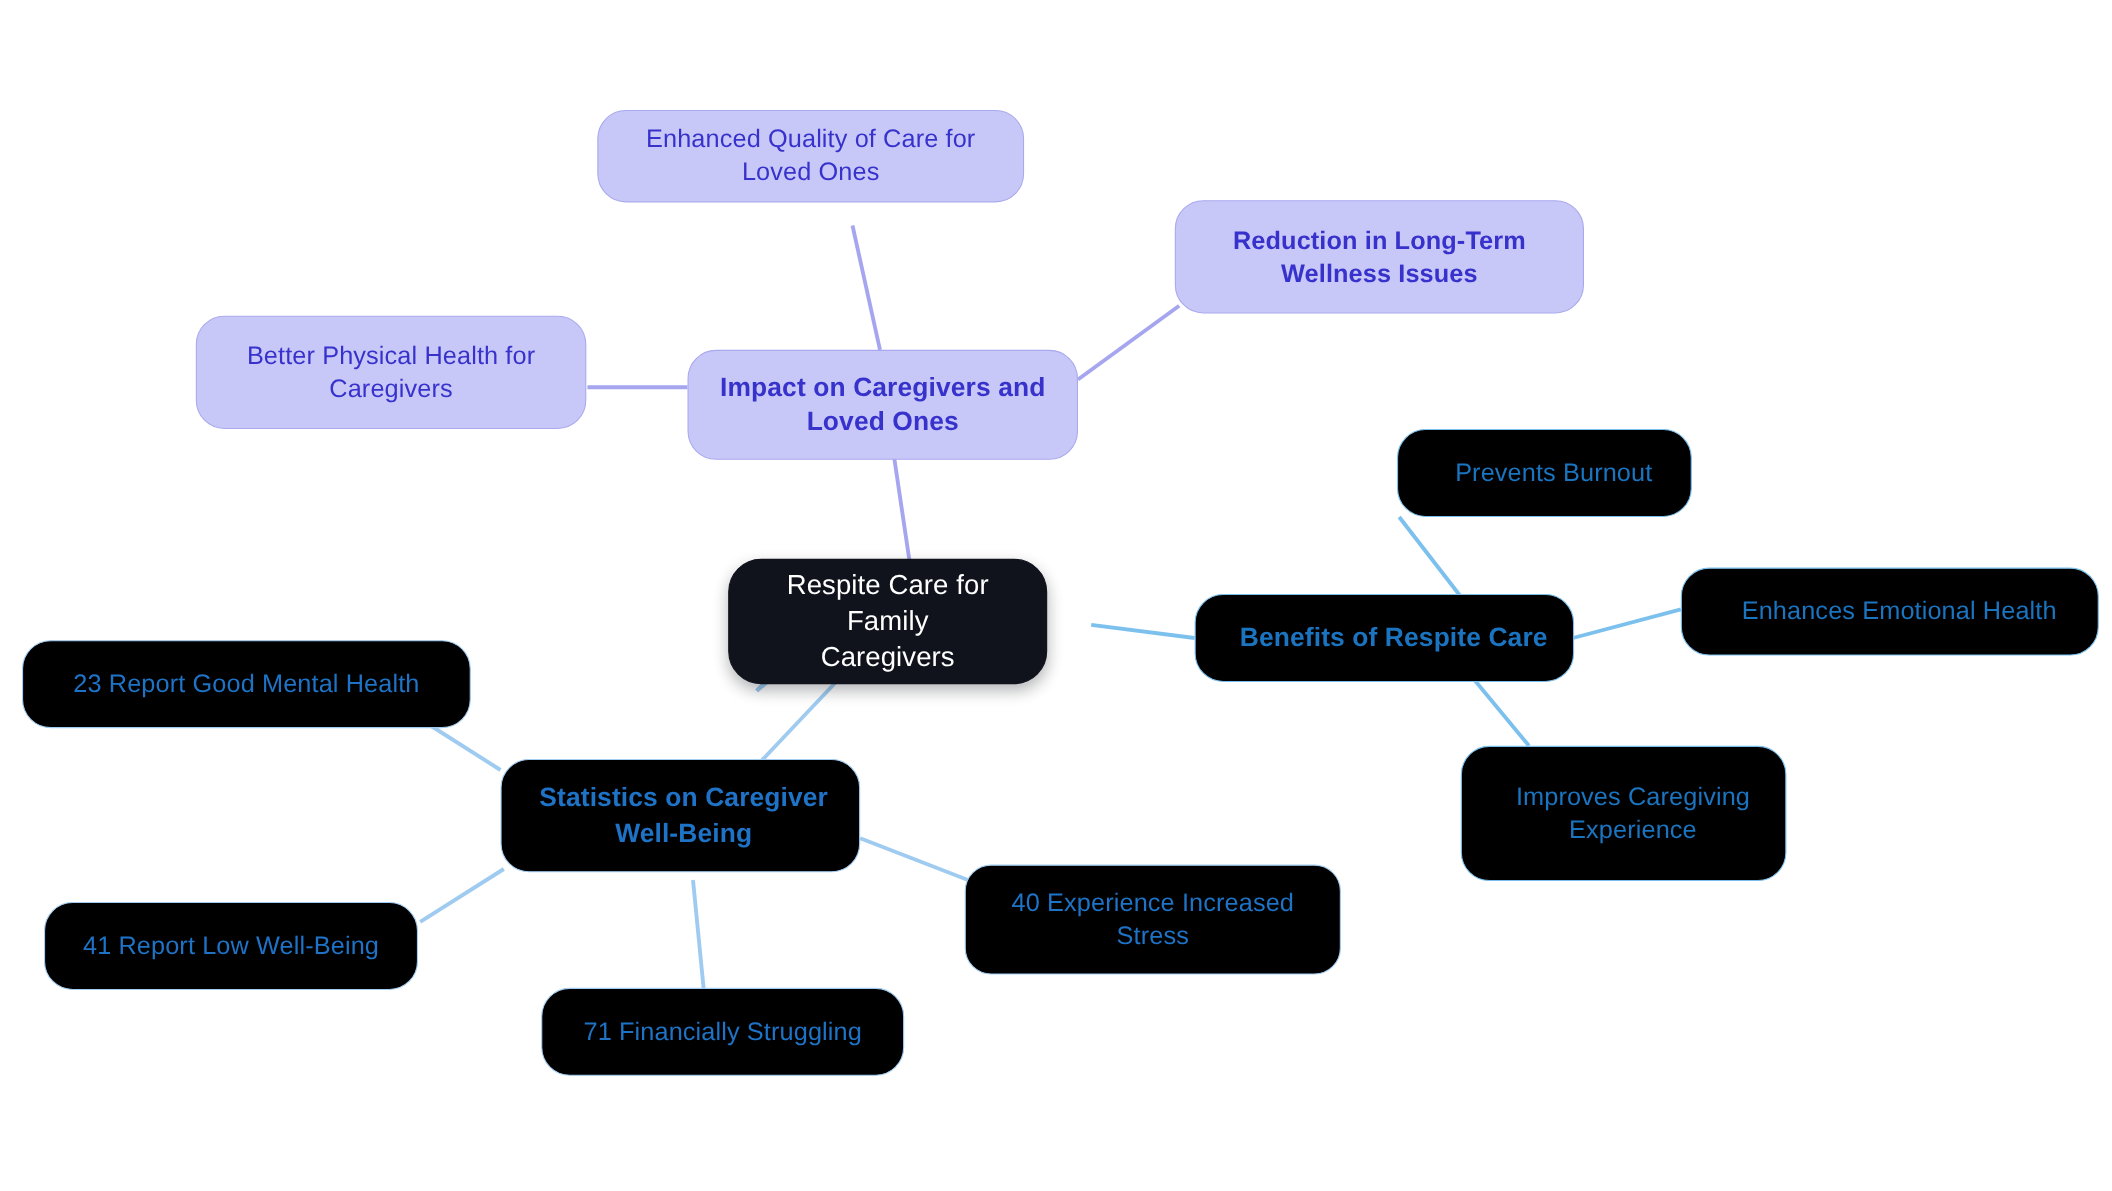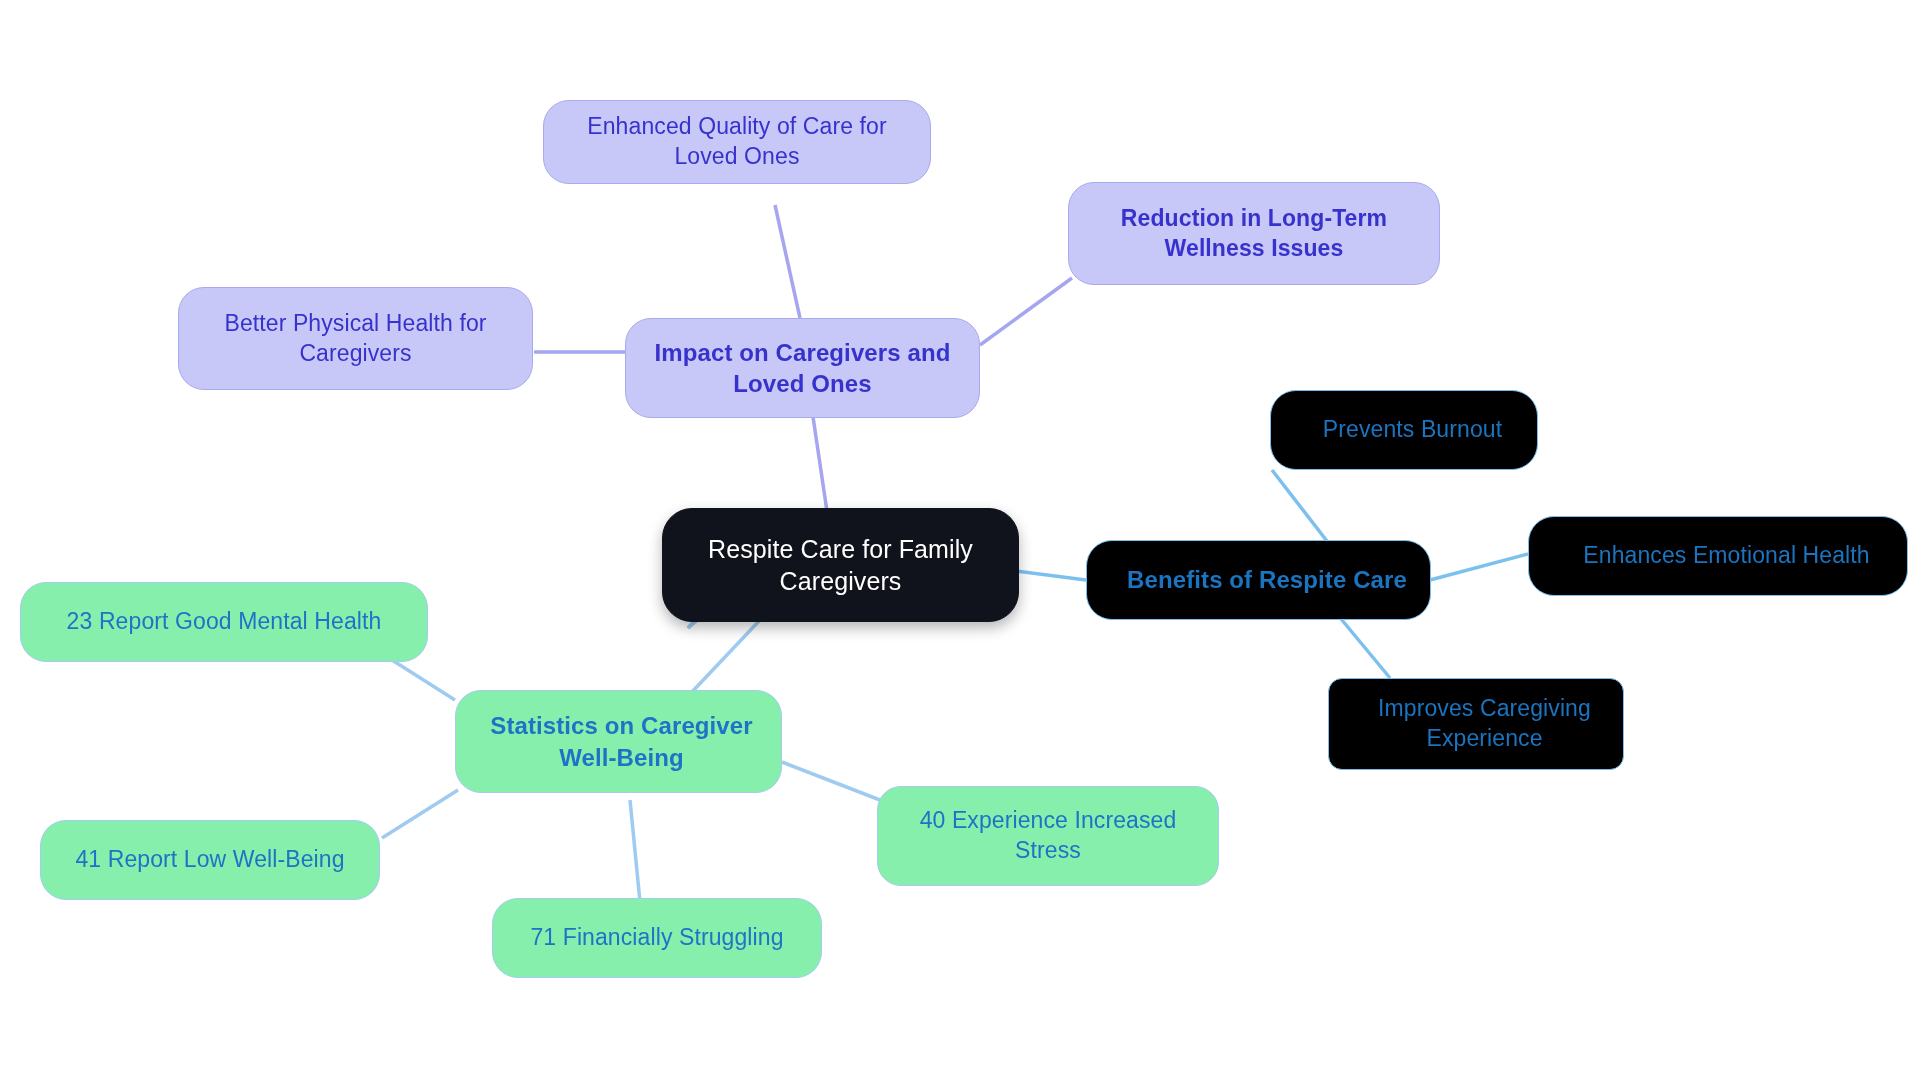--- a/index.html
+++ b/index.html
@@ -67,21 +67,21 @@
   
   .node.sky {
     background: #000000;
     border-color: #79bfee;
     color: #1b74c0;
     padding-left: 31px;
   }
 
   
   .node.pale {
-    background: #86efac;
+    background: #000000;
     border-color: #a2ccf1;
     color: #1e73c6;
   }
 
   .node.lvl1 { font-size: 24px; font-weight: bold; }
   .node.lvl2 { font-size: 23px; }
 </style>
 </head>
 <body>
 
@@ -114,42 +114,42 @@
 
     <line x1="455" y1="700" x2="392" y2="660" stroke="#9fcbf0" stroke-width="3.5"></line>
 
     <line x1="458" y1="790" x2="382" y2="838" stroke="#9fcbf0" stroke-width="3.5"></line>
 
     <line x1="630" y1="800" x2="640" y2="902" stroke="#9fcbf0" stroke-width="3.5"></line>
 
     <line x1="782" y1="762" x2="880" y2="800" stroke="#9fcbf0" stroke-width="3.5"></line>
   </svg>
 
-  <div class="node root" style="left:662px; top:508px; width:357px; height:114px;">Respite Care for Family
+  <div class="node root" style="left:662px; top:508px; width:290px; height:114px;">Respite Care for Family
 Caregivers</div>
 
   <div class="node purple lvl1" style="left:625px; top:318px; width:355px; height:100px;">Impact on Caregivers and
 Loved Ones</div>
 
   <div class="node purple-leaf lvl2" style="left:543px; top:100px; width:388px; height:84px;">Enhanced Quality of Care for
 Loved Ones</div>
 
   <div class="node purple-leaf lvl2" style="left:1068px; top:182px; width:372px; height:103px;font-weight:bold;">Reduction in Long-Term
 Wellness Issues</div>
 
   <div class="node purple-leaf lvl2" style="left:178px; top:272px; width:355px; height:103px;margin-top:15px;">Better Physical Health for
 Caregivers</div>
 
   <div class="node sky lvl1" style="left:1086px; top:540px; width:345px; height:80px;">Benefits of Respite Care</div>
 
   <div class="node sky lvl2" style="left:1270px; top:390px; width:268px; height:80px;">Prevents Burnout</div>
 
   <div class="node sky lvl2" style="left:1528px; top:516px; width:380px; height:80px;">Enhances Emotional Health</div>
 
-  <div class="node sky lvl2" style="left:1328px; top:678px; width:296px; height:92px;border-radius:14px;">Improves Caregiving
+  <div class="node sky lvl2" style="left:1328px; top:678px; width:296px; height:123px;">Improves Caregiving
 Experience</div>
 
   <div class="node pale lvl1" style="left:455px; top:690px; width:327px; height:103px;padding-left:20px;">Statistics on Caregiver
 Well-Being</div>
 
   <div class="node pale lvl2" style="left:20px; top:582px; width:408px; height:80px;">23 Report Good Mental Health</div>
 
   <div class="node pale lvl2" style="left:40px; top:820px; width:340px; height:80px;">41 Report Low Well-Being</div>
 
   <div class="node pale lvl2" style="left:492px; top:898px; width:330px; height:80px;">71 Financially Struggling</div>

